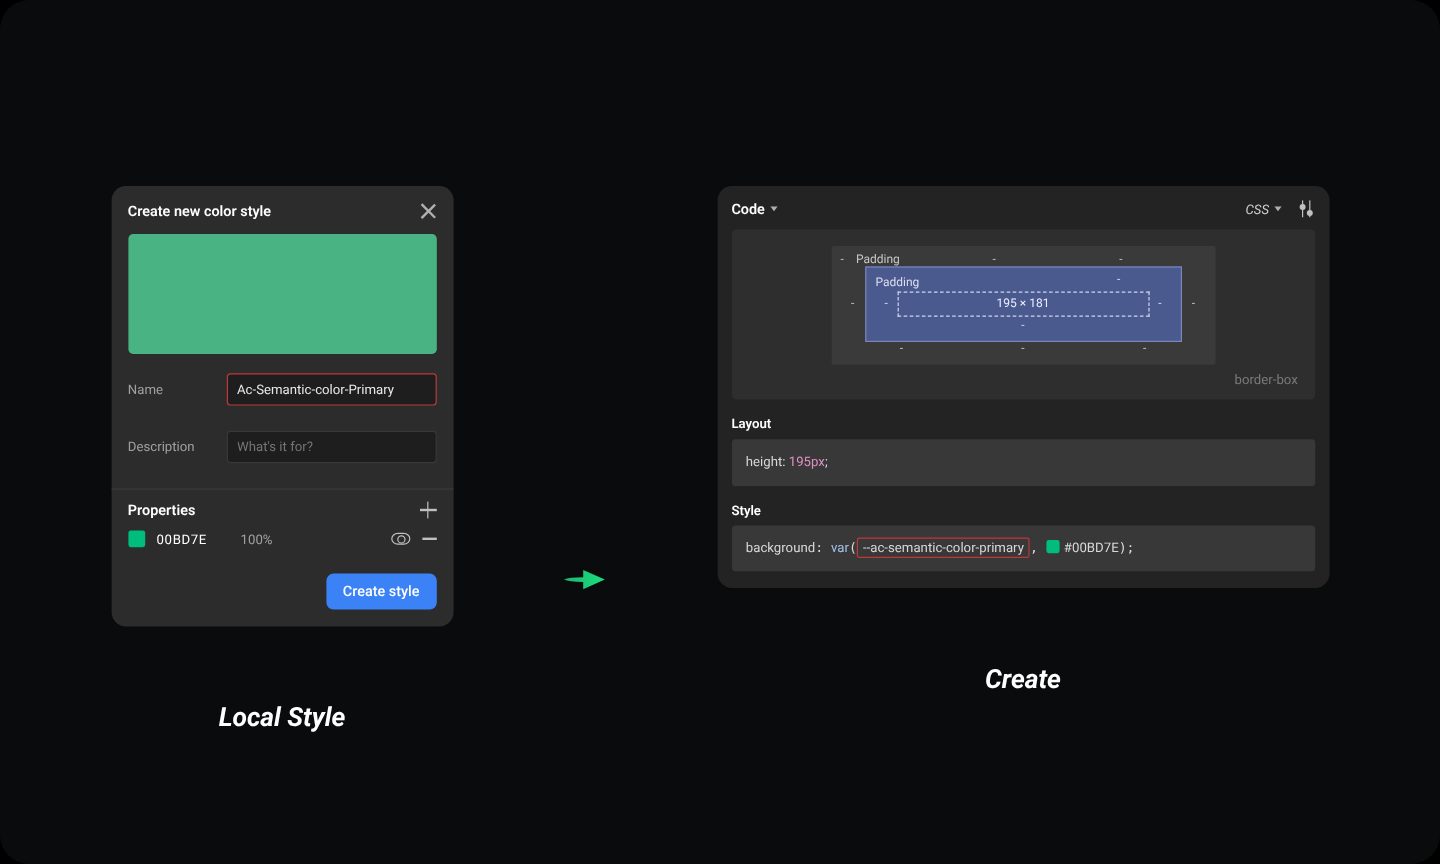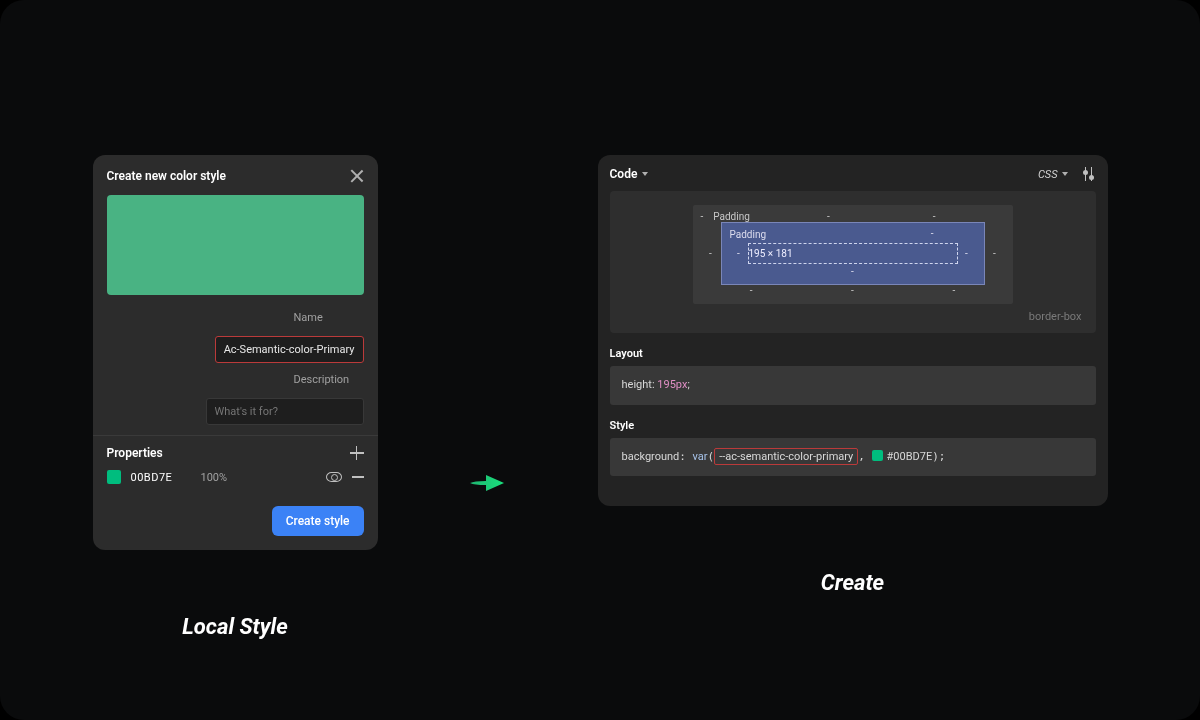--- a/index.html
+++ b/index.html
@@ -37,21 +37,21 @@
   .ls-title { font-weight: 600; font-size: 12px; }
   .close-icon { width: 14px; height: 14px; position: relative; cursor: pointer; }
   .close-icon::before, .close-icon::after {
     content:''; position:absolute; left:6px; top:-1px; width:1.5px; height:16px; background:#b0b0b0;
   }
   .close-icon::before { transform: rotate(45deg); }
   .close-icon::after { transform: rotate(-45deg); }
 
   .swatch-large { width: 100%; height: 100px; background: #49b383; border-radius: 4px; margin-bottom: 16px; }
 
-  .field-row { display: flex; align-items: flex-end; gap: 12px; margin-bottom: 10px; flex-direction: column; }
+  .field-row { display: flex; align-items: center; gap: 12px; margin-bottom: 21px; }
   .field-label { width: 70px; color: var(--text-secondary); font-size: 11px; }
   .field-input {
     flex: 1; background: var(--bg-input); border: 1px solid #383838; color: #e8e8e8;
     font-size: 11px; padding: 6px 8px; border-radius: 3px;
   }
   .field-input.highlight { border: 1px solid var(--highlight-red); }
 
   .divider { height:1px; background:#3a3a3a; margin: 8px -14px 10px; }
 
   .props-header { display:flex; justify-content:space-between; align-items:center; margin-bottom:10px; }
@@ -121,21 +121,21 @@
   .bm-side { width:20px; display:flex; align-items:center; justify-content:center; font-size:10px; color:#c8c8c8; }
   .bm-padding {
     flex:1; background: var(--box-model-blue); border:1px solid #7a86b8;
     padding: 5px 8px 7px; position:relative;
   }
   .bm-padding .lbl { font-size:10px; color:#dde; }
   .bm-padding .pad-top-dash { position:absolute; top:5px; right:50px; font-size:10px; color:#dde; }
   .bm-pad-mid { display:flex; align-items:center; gap:0; margin-top:2px; }
   .bm-pad-side { width:18px; text-align:center; font-size:10px; color:#dde; }
   .bm-content {
-    flex:1; border:1px dashed #cfd5ee; text-align:left; padding:4px 0;
+    flex:1; border:1px dashed #cfd5ee; text-align:center; padding:4px 0;
     font-size:10px; color:#eef;
   }
   .bm-pad-bottom { text-align:center; font-size:10px; color:#dde; margin-top:2px; }
   .bm-border-btm { display:flex; font-size:10px; }
   .bm-border-btm span { flex:1; text-align:center; color:#c8c8c8; }
   .bm-label { align-self:flex-end; color:var(--text-muted); font-size:11px; margin-top:6px; }
 
   .section-label { font-size:11px; font-weight:600; margin-bottom:6px; }
   .code-block {
     background: var(--bg-code); border-radius:3px; padding:10px 12px;
@@ -267,21 +267,21 @@
 
       <div class="section-label">Layout</div>
       <div class="code-block">
         <div>
           <span class="code-prop">height</span>:
           <span class="code-num">195px</span>;
         </div>
       </div>
 
       <div class="section-label">Style</div>
-      <div class="code-block" style="margin-bottom:16px">
+      <div class="code-block" style="margin-bottom:0">
         <span class="code-prop">background</span>:
         <span class="code-fn">var</span>(<span class="code-var highlight">--ac-semantic-color-primary</span>,
         <span class="swatch-inline" style="background:#00bd7e"></span><span>#00BD7E</span>);
       </div>
     </div>
 
     <div class="caption">Create</div>
   </div>
 
 </div>

